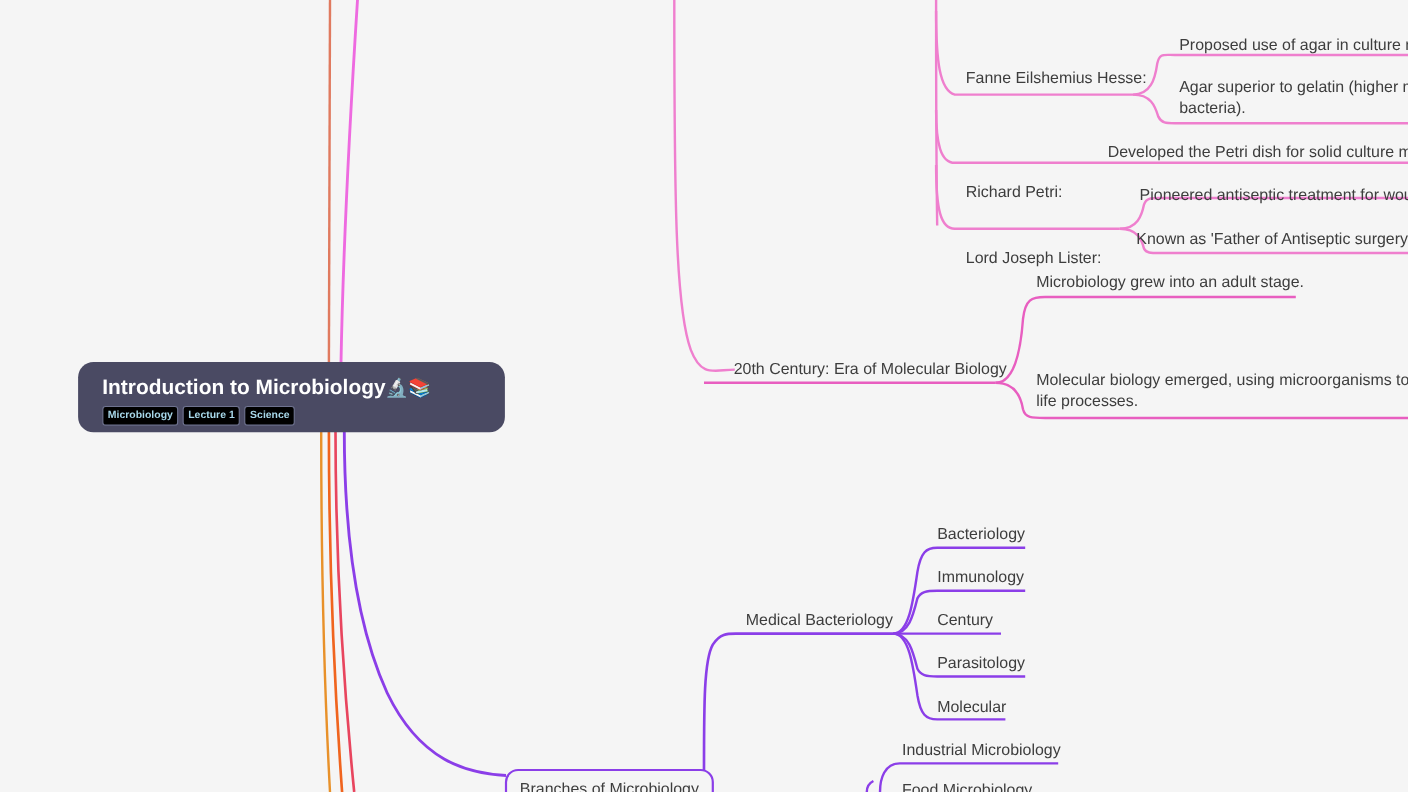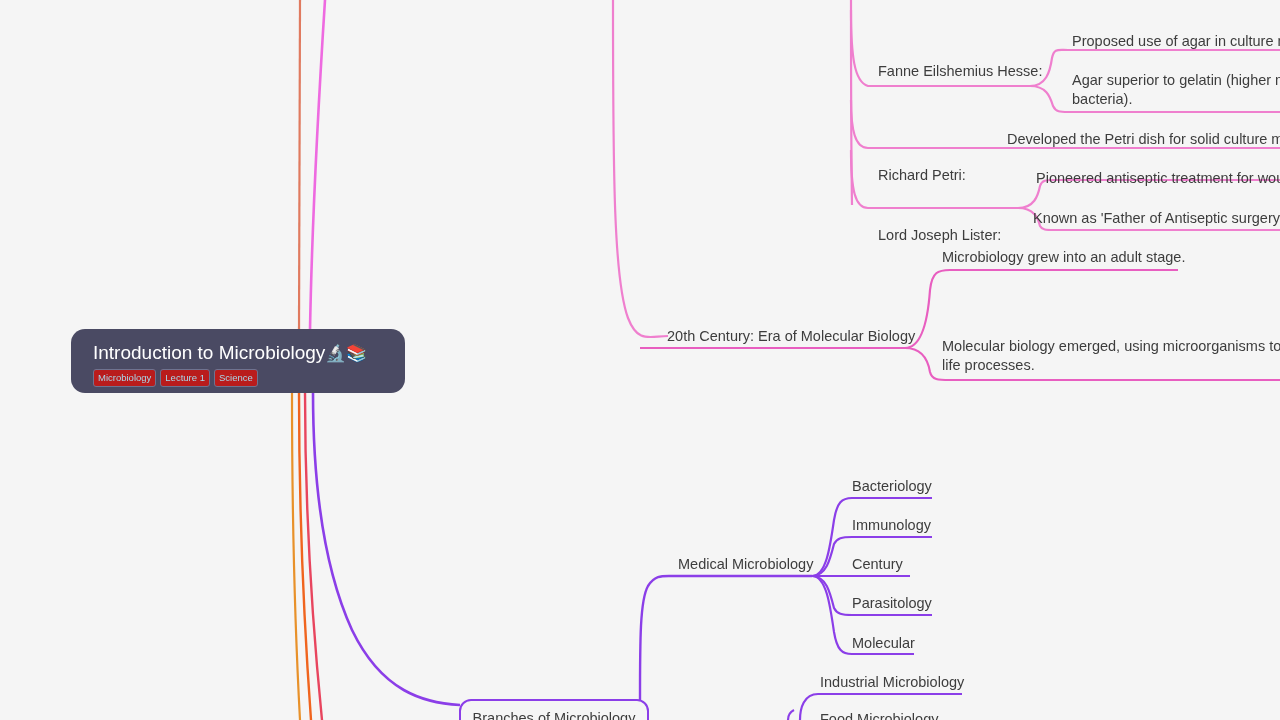--- a/index.html
+++ b/index.html
@@ -29,46 +29,47 @@
     font-size: 14.5px;
     line-height: 19px;
     white-space: pre;
     font-family: "Liberation Sans", sans-serif;
   }
   
   #root-node {
     position: absolute;
     left: 71px;
     top: 329px;
-    width: 334px;
+    width: 388px;
     height: 64px;
     background: #4a4a63;
     border-radius: 14px;
     box-sizing: border-box;
     padding: 12px 0 0 22px;
+    font-weight: bold;
   }
   #root-title {
     color: #ffffff;
     font-size: 19px;
     line-height: 23px;
     white-space: pre;
     font-family: "Liberation Sans", sans-serif;
   }
   #root-emoji {
     font-size: 17px;
     font-family: "DejaVu Sans", sans-serif;
   }
   #root-tags {
     margin-top: 5px;
     display: flex;
     gap: 4px;
   }
   .tag {
     display: inline-block;
-    background: #b91c1c;
+    background: #000000;
     border: 1px solid #6f7390;
     border-radius: 3px;
     color: #a8d8ea;
     font-size: 9.5px;
     line-height: 11px;
     padding: 2px 4px 3px 4px;
     font-family: "Liberation Sans", sans-serif;
     white-space: pre;
   }
   
@@ -169,21 +170,21 @@
 
   <div class="node-label" style="left:942px; top:248px;">Microbiology grew into an adult stage.</div>
 
   <div class="node-label" style="left:942px; top:337px; width:345px;">Molecular biology emerged, using microorganisms to exp
 life processes.</div>
 
   <div class="branch-box" style="left:459px; top:699px; width:190px; height:38px;">
     <span class="node-label">Branches of Microbiology</span>
   </div>
 
-  <div class="node-label" style="left:678px; top:555px;">Medical Microbiology</div>
+  <div class="node-label" style="left:678px; top:555px;">Medical Bacteriology</div>
 
   <div class="node-label" style="left:852px; top:477px;">Bacteriology</div>
 
   <div class="node-label" style="left:852px; top:516px;">Immunology</div>
 
   <div class="node-label" style="left:852px; top:555px;">Century</div>
 
   <div class="node-label" style="left:852px; top:594px;">Parasitology</div>
 
   <div class="node-label" style="left:852px; top:634px;">Molecular</div>

